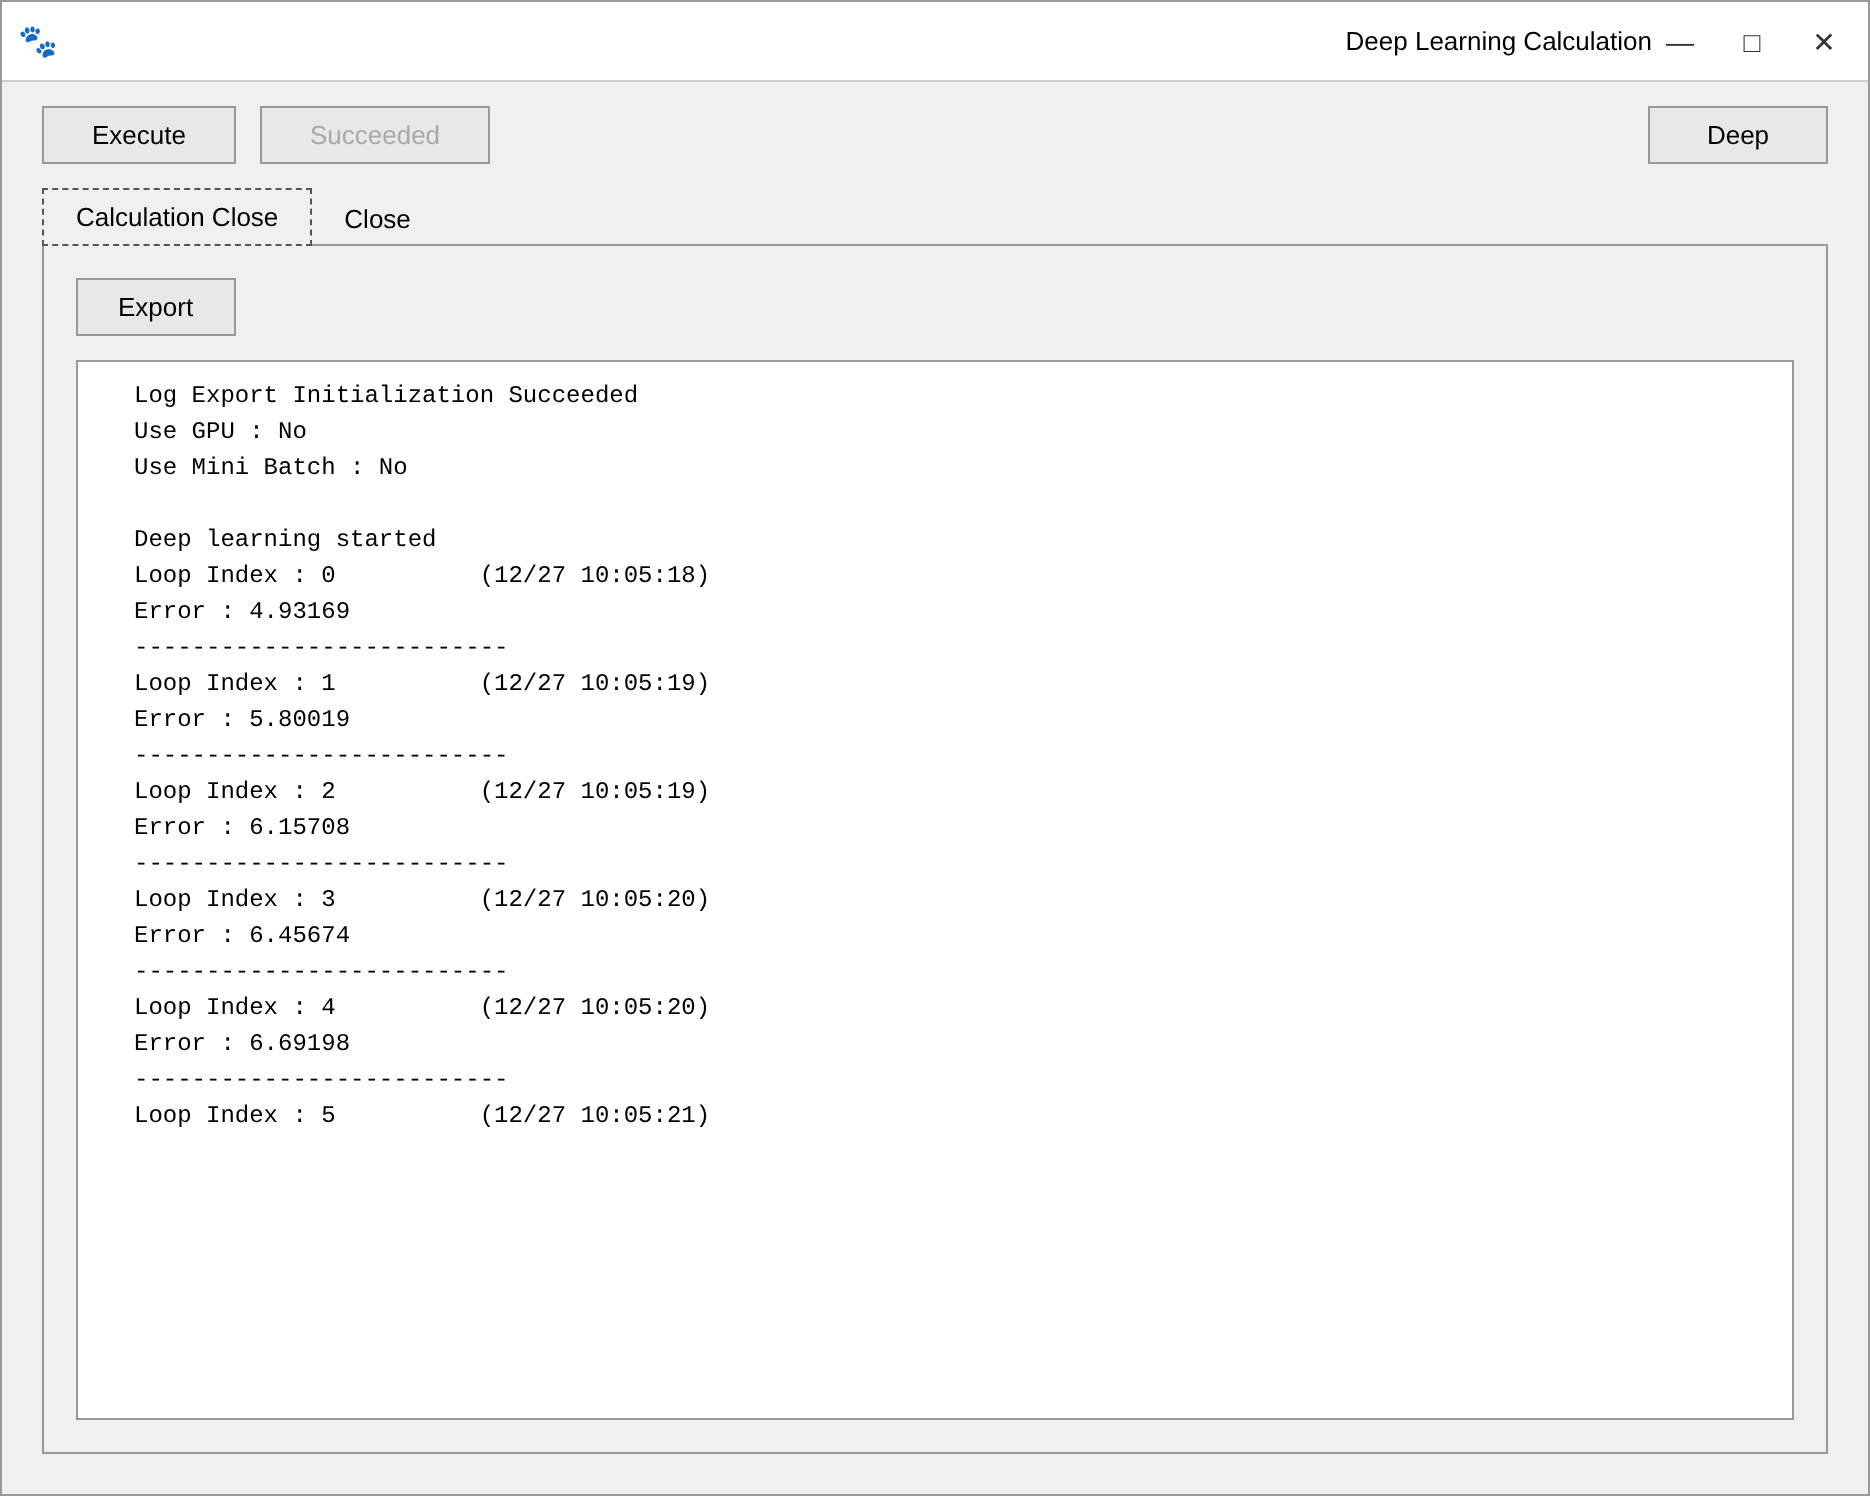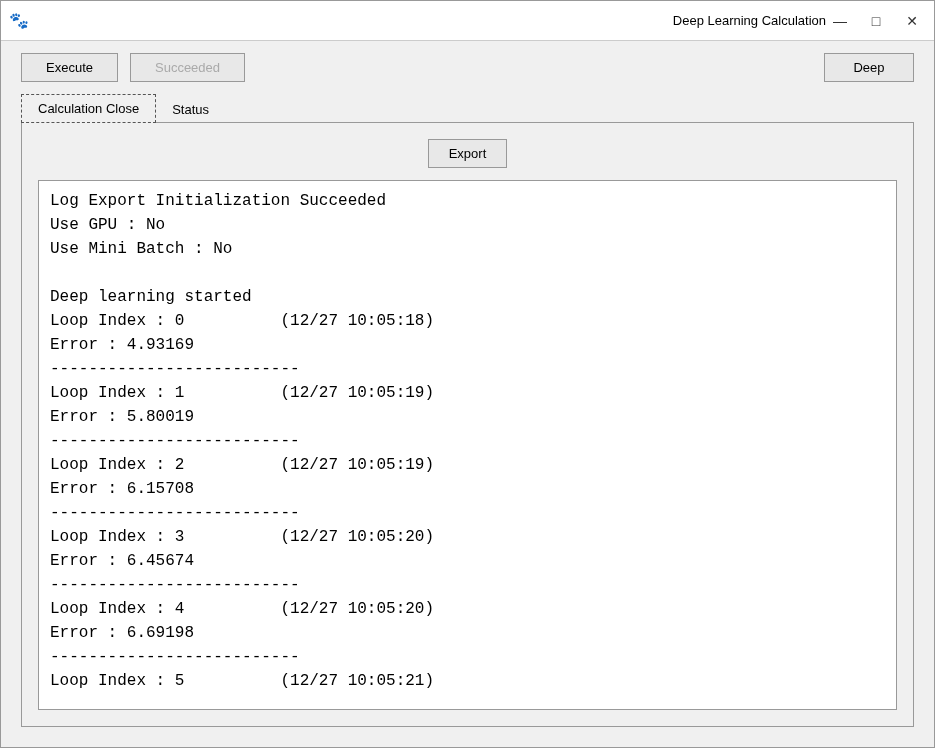--- a/index.html
+++ b/index.html
@@ -154,21 +154,21 @@
       flex: 1;
       display: flex;
       flex-direction: column;
       padding: 16px;
       margin-top: -1px;
       position: relative;
     }
 
     .export-bar {
       display: flex;
-      justify-content: center;
+      justify-content: flex-start;
       margin-bottom: 12px;
     }
 
     .export-btn {
       padding: 6px 20px;
       border: 1px solid #999;
       background: #e8e8e8;
       cursor: pointer;
       font-size: 13px;
       font-family: inherit;
@@ -179,23 +179,23 @@
       border: 1px solid #999;
       background: #fff;
       overflow: hidden;
       display: flex;
       position: relative;
     }
 
     .log-text {
       flex: 1;
       overflow-y: scroll;
-      padding: 8px 11px;
+      padding: 8px 28px;
       font-family: 'Courier New', Courier, monospace;
-      font-size: 16px;
+      font-size: 12px;
       line-height: 1.5;
       color: #000;
       white-space: pre;
       scrollbar-width: thin;
       scrollbar-color: #bbb #eee;
     }
 
     .log-text::-webkit-scrollbar {
       width: 18px;
     }
@@ -230,21 +230,21 @@
       <button class="toolbar-btn" disabled="">Succeeded</button>
     </div>
     <button class="toolbar-btn close-btn">Deep</button>
   </div>
 
   <div class="content-area">
     <div class="tab-container">
 
       <div class="tab-bar">
         <button class="tab active">Calculation Close</button>
-        <button class="tab inactive">Status</button>
+        <button class="tab inactive">Close</button>
       </div>
 
       <div class="tab-content">
 
         <div class="export-bar">
           <button class="export-btn">Export</button>
         </div>
 
         <div class="log-area">
           <div class="log-text">Log Export Initialization Succeeded

